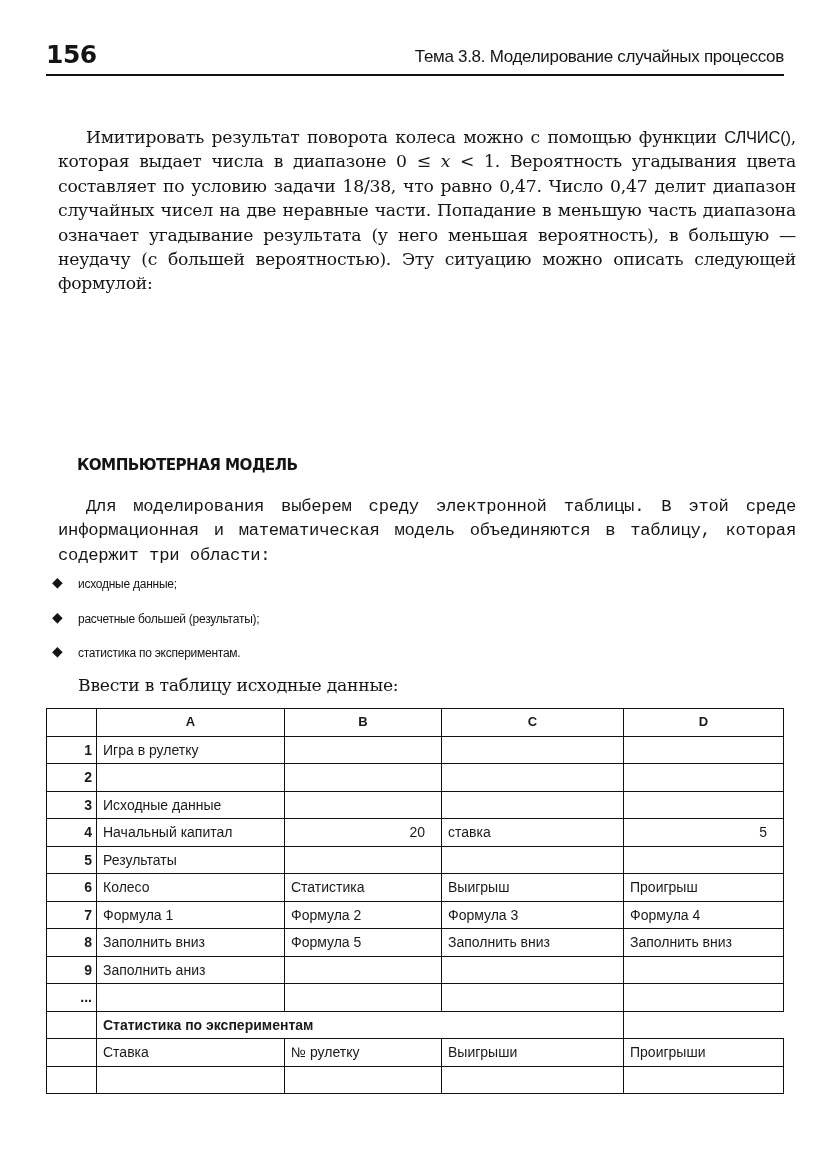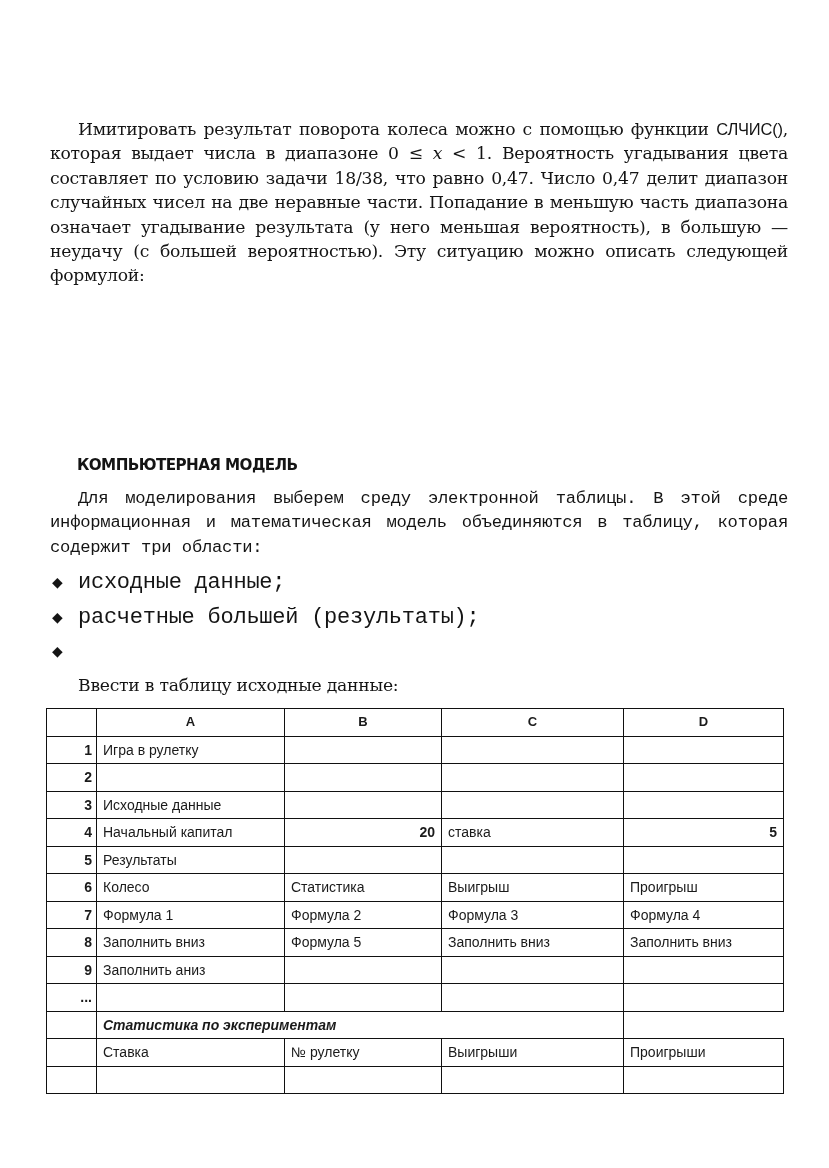--- a/index.html
+++ b/index.html
@@ -4,68 +4,73 @@
 <style>
   html, body { margin: 0; padding: 0; background: #ffffff; }
   body { width: 829px; height: 1168px; position: relative; overflow: hidden; color: #141414; }
   .page { position: absolute; left: 0; top: 0; width: 829px; height: 1168px; }
 
   .running-head { position: absolute; left: 46px; top: 38px; width: 738px; height: 36px; border-bottom: 2px solid #111; }
   .page-number { position: absolute; left: 0; top: 0; font-family: "DejaVu Sans", sans-serif; font-weight: bold; font-size: 25px; line-height: 34px; letter-spacing: -0.5px; }
   .chapter-title { position: absolute; right: 0; top: 6px; font-family: "Liberation Sans", sans-serif; font-size: 17px; line-height: 26px; letter-spacing: -0.3px; }
 
   .body-text { font-family: "DejaVu Serif", serif; font-size: 17.2px; line-height: 24.4px; letter-spacing: -0.25px; word-spacing: 0.5px; text-align: justify; text-align-last: left; }
-  .para { position: absolute; left: 46px; width: 738px; margin: 4px; text-indent: 28px; }
+  .para { position: absolute; left: 46px; width: 738px; margin: 12px; text-indent: 28px; }
   .para .sans-inline { font-family: "Liberation Sans", sans-serif; font-size: 16.5px; letter-spacing: -0.2px; }
   .para .math { font-style: italic; }
 
   .formula-line { position: absolute; left: 78px; top: 324px; font-family: "Liberation Sans", sans-serif; font-size: 16px; line-height: 22px; letter-spacing: -0.2px; }
 
   .section-heading { position: absolute; left: 77px; top: 454px; font-family: "DejaVu Sans", sans-serif; font-weight: bold; font-size: 15.2px; line-height: 22px; letter-spacing: -0.6px; }
 
   .bullet-list { position: absolute; left: 46px; top: 566px; width: 738px; margin: 0; padding: 0; list-style: none; }
   .bullet-item { position: relative; height: 34.5px; padding-left: 32px; line-height: 34.5px; }
   .bullet-glyph { position: absolute; left: 6px; top: 0; font-size: 14px; line-height: 34.5px; }
-  .bullet-text { font-family: Liberation Mono, monospace; font-size: 22px; letter-spacing: -0.25px; }
+  .bullet-text { font-family: Liberation Sans, sans-serif; font-size: 12px; letter-spacing: -0.25px; }
 
   .lead-in { position: absolute; left: 78px; top: 673px; font-family: "DejaVu Serif", serif; font-size: 17.2px; line-height: 24px; letter-spacing: -0.25px; text-align: center; }
 
   table.sheet { position: absolute; left: 46px; top: 708px; border-collapse: collapse; table-layout: fixed; font-family: "Liberation Sans", sans-serif; font-size: 14px; color: #1a1a1a; }
   table.sheet td, table.sheet th { border: 1.5px solid #111; height: 26.5px; padding: 0 6px; line-height: 26px; white-space: nowrap; overflow: hidden; text-align: left; font-weight: normal; }
   table.sheet th { text-align: center; font-weight: bold; font-size: 13px; }
   table.sheet td.rownum { text-align: right; font-weight: bold; padding-right: 4px; }
-  table.sheet td.num { text-align: right; padding-right: 6px; font-weight: bold; }
+  table.sheet td.num { text-align: right; padding-right: 16px; }
   table.sheet td.bold { font-weight: bold; }
   table.sheet td.no-border-right-edge { border-right: none; }
 </style>
 </head>
 <body>
 
 <div class="page">
 
+  <div class="running-head">
+    <span class="page-number">156</span>
+    <span class="chapter-title">Тема 3.8. Моделирование случайных процессов</span>
+  </div>
 
   <p class="para body-text" style="top:113px;"><span>Имитировать результат поворота колеса можно с помощью функции </span><span class="sans-inline">СЛЧИС()</span><span>, которая выдает числа в диапазоне 0 ≤ </span><span class="math">x</span><span> &lt; 1. Вероятность угадывания цвета составляет по условию задачи 18/38, что равно 0,47. Число 0,47 делит диапазон случайных чисел на две неравные части. Попадание в меньшую часть диапазона означает угадывание результата (у него меньшая вероятность), в большую — неудачу (с большей вероятностью). Эту ситуацию можно описать следующей формулой:</span></p>
 
 
 
   <div class="section-heading">КОМПЬЮТЕРНАЯ МОДЕЛЬ</div>
 
   <p class="para body-text" style="top:483px;font-family:Liberation Mono, monospace;">Для моделирования выберем среду электронной таблицы. В этой среде информационная и математическая модель объединяются в таблицу, которая содержит три области:</p>
 
   <ul class="bullet-list">
     <li class="bullet-item">
       <span class="bullet-glyph">◆</span>
       <span class="bullet-text">исходные данные;</span>
     </li>
     <li class="bullet-item">
       <span class="bullet-glyph">◆</span>
       <span class="bullet-text">расчетные большей (результаты);</span>
     </li>
     <li class="bullet-item">
       <span class="bullet-glyph">◆</span>
+      <span class="bullet-text">статистика по экспериментам.</span>
     </li>
   </ul>
 
   <div class="lead-in">Ввести в таблицу исходные данные:</div>
 
   <table class="sheet">
     <colgroup>
       <col style="width:50px">
         <col style="width:188px">
         <col style="width:157px">
@@ -147,21 +152,21 @@
       </tr>
       <tr>
         <td class="rownum">...</td>
         <td></td>
         <td></td>
         <td></td>
         <td></td>
       </tr>
       <tr>
         <td></td>
-        <td class="bold" colspan="3" style="overflow:visible;font-style:italic;">Статистика по экспериментам</td>
+        <td class="bold" colspan="3" style="overflow:visible;">Статистика по экспериментам</td>
         <td class="no-border-right-edge"></td>
       </tr>
       <tr>
         <td></td>
         <td>Ставка</td>
         <td>№ рулетку</td>
         <td>Выигрыши</td>
         <td>Проигрыши</td>
       </tr>
       <tr>

